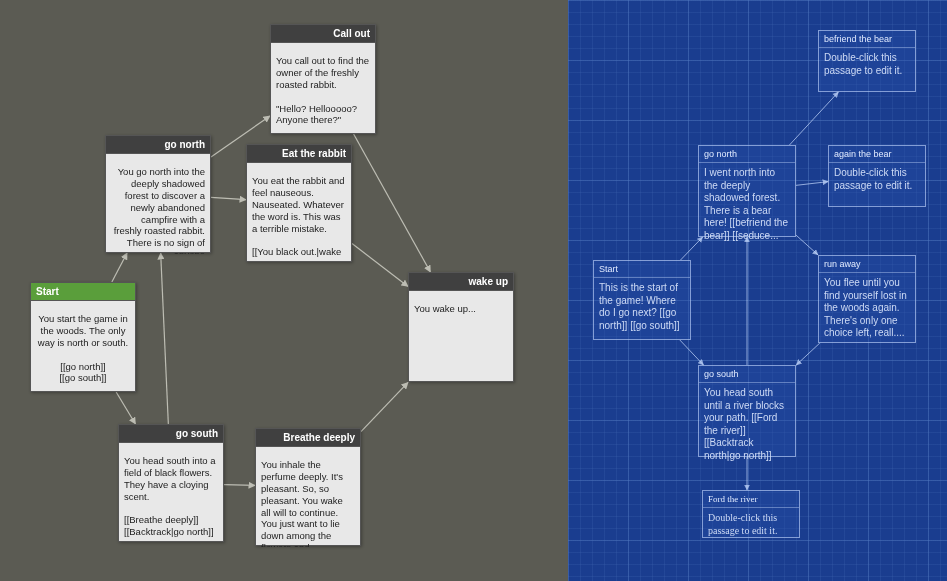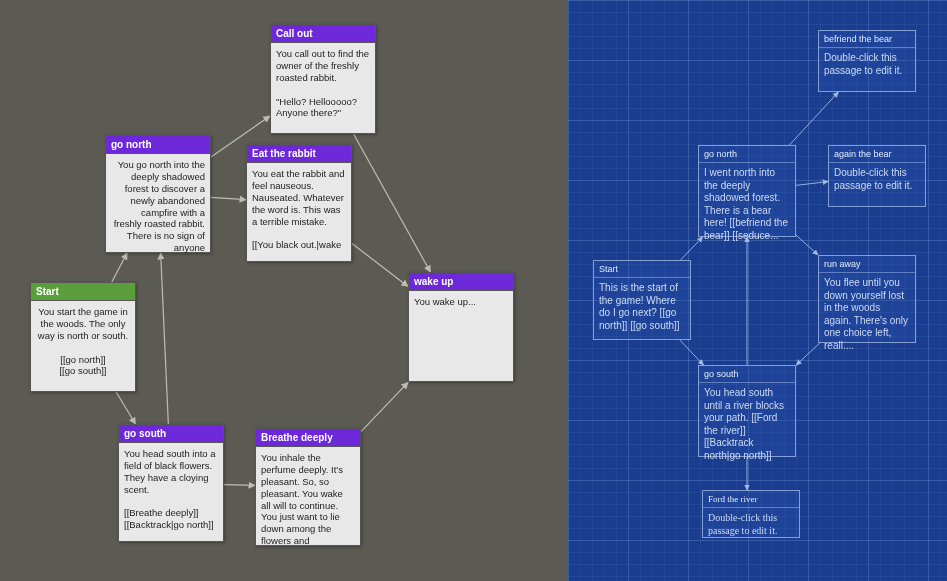--- a/index.html
+++ b/index.html
@@ -14,22 +14,22 @@
       linear-gradient(rgba(90,130,200,0.35) 1px, transparent 1px),
       linear-gradient(90deg, rgba(90,130,200,0.35) 1px, transparent 1px),
       linear-gradient(rgba(90,130,200,0.15) 1px, transparent 1px),
       linear-gradient(90deg, rgba(90,130,200,0.15) 1px, transparent 1px);
     background-size: 60px 60px, 60px 60px, 12px 12px, 12px 12px;
     pointer-events: none;
   }
   svg.arrows { position: absolute; inset: 0; width: 100%; height: 100%; pointer-events: none; }
   .node { position: absolute; border: 1px solid #555; background: #e8e8e8; width: 106px; box-shadow: 1px 1px 3px rgba(0,0,0,0.3); }
   .node .title { padding: 3px 5px; font-weight: bold; font-size: 10px; border-bottom: 1px solid #555; }
-  .node .body { padding: 5px 5px; font-size: 9.5px; line-height: 1.25; color: #222; white-space: pre-wrap; overflow: hidden; }
-  .title-blue { background: #6d28d9; color: #fff; }
+  .node .body { padding: 12px 5px; font-size: 9.5px; line-height: 1.25; color: #222; white-space: pre-wrap; overflow: hidden; }
+  .title-blue { background: #404040; color: #fff; text-align: right; }
   .title-green { background: #5a9e3b; color: #fff; }
   .node-right { position: absolute; border: 1px solid rgba(200,220,255,0.6); background: rgba(40,80,170,0.35); width: 98px; }
   .node-right .title { padding: 3px 5px; font-size: 9px; color: #e0eaff; border-bottom: 1px solid rgba(200,220,255,0.4); }
   .node-right .body { padding: 4px 5px; font-size: 10px; color: #cddaf5; line-height: 1.25; white-space: pre-wrap; }
 </style>
 </head>
 <body>
 
 <div class="container">
   <div class="pane pane-left">
@@ -122,21 +122,21 @@
         <div class="node-right" style="left: 250px; top: 30px; height: 62px;">
           <div class="title ">befriend the bear</div>
           <div class="body" style="height: 44px;">Double-click this passage to edit it.</div>
         </div>
         <div class="node-right" style="left: 260px; top: 145px; height: 62px;">
           <div class="title ">again the bear</div>
           <div class="body" style="height: 44px;">Double-click this passage to edit it.</div>
         </div>
         <div class="node-right" style="left: 250px; top: 255px; height: 88px;">
           <div class="title ">run away</div>
-          <div class="body" style="height: 70px;">You flee until you down yourself lost in the woods again. There's only one choice left, reall....</div>
+          <div class="body" style="height: 70px;">You flee until you find yourself lost in the woods again. There's only one choice left, reall....</div>
         </div>
         <div class="node-right" style="left: 130px; top: 365px; height: 92px;">
           <div class="title ">go south</div>
           <div class="body" style="height: 74px;">You head south until a river blocks your path. [[Ford the river]] [[Backtrack north|go north]]</div>
         </div>
         <div class="node-right" style="left: 134px; top: 490px; height: 48px; font-family: Liberation Serif, serif;">
           <div class="title ">Ford the river</div>
           <div class="body" style="height: 44px;">Double-click this passage to edit it.</div>
         </div>
       </div>

